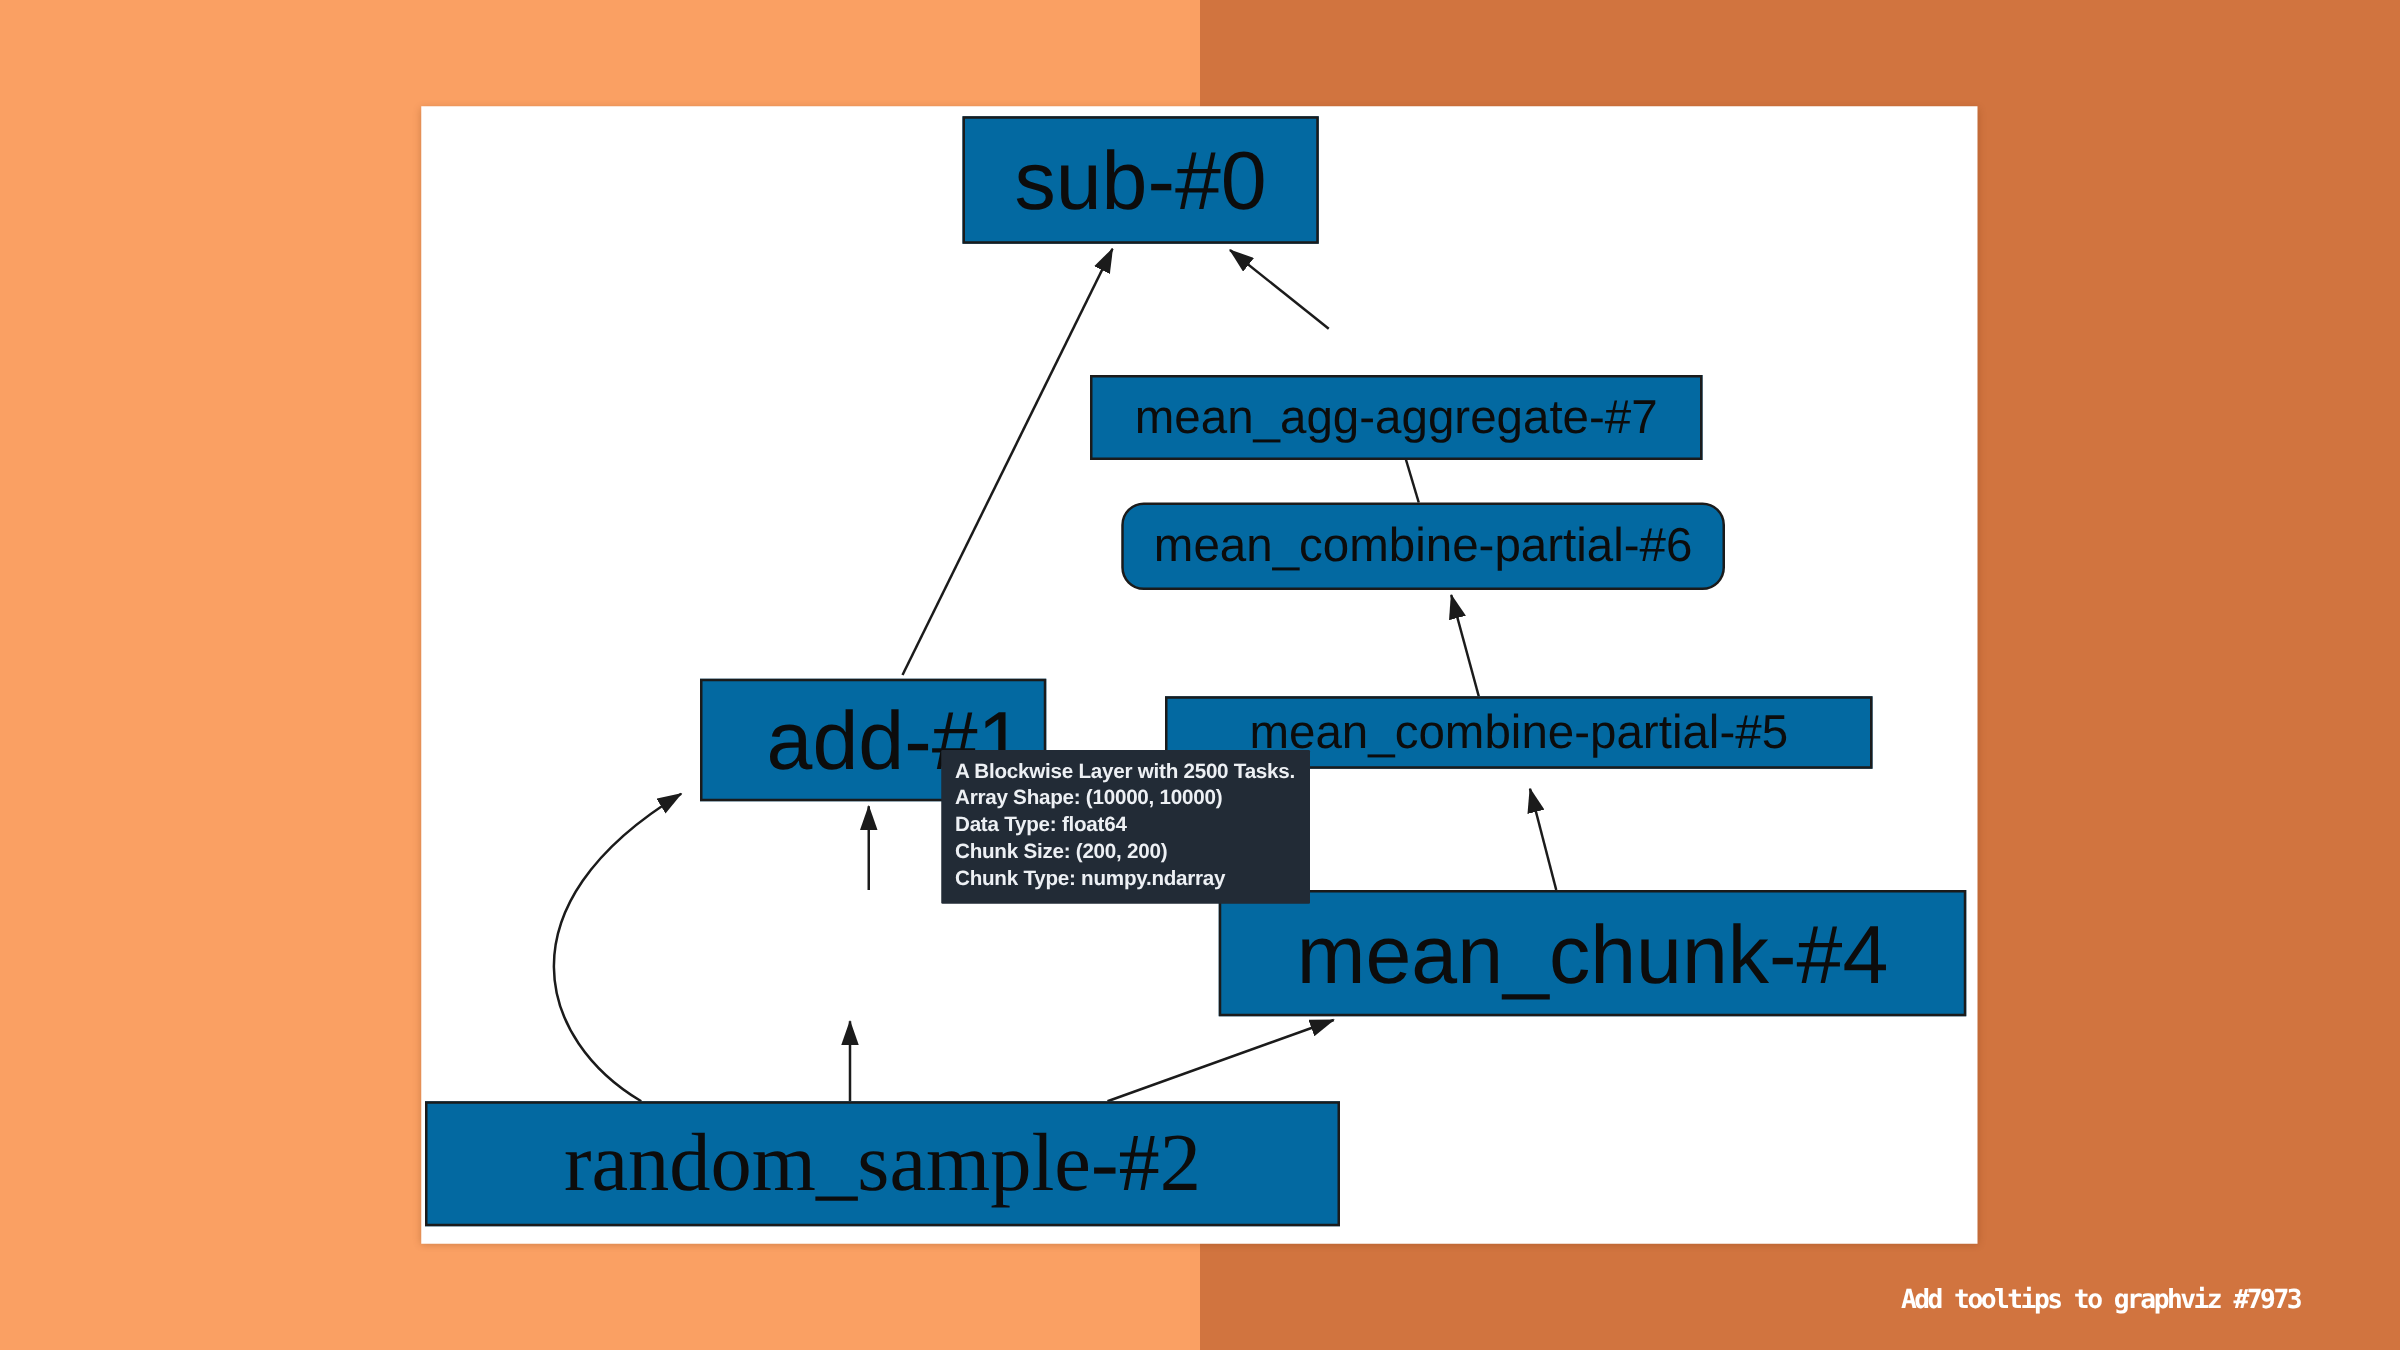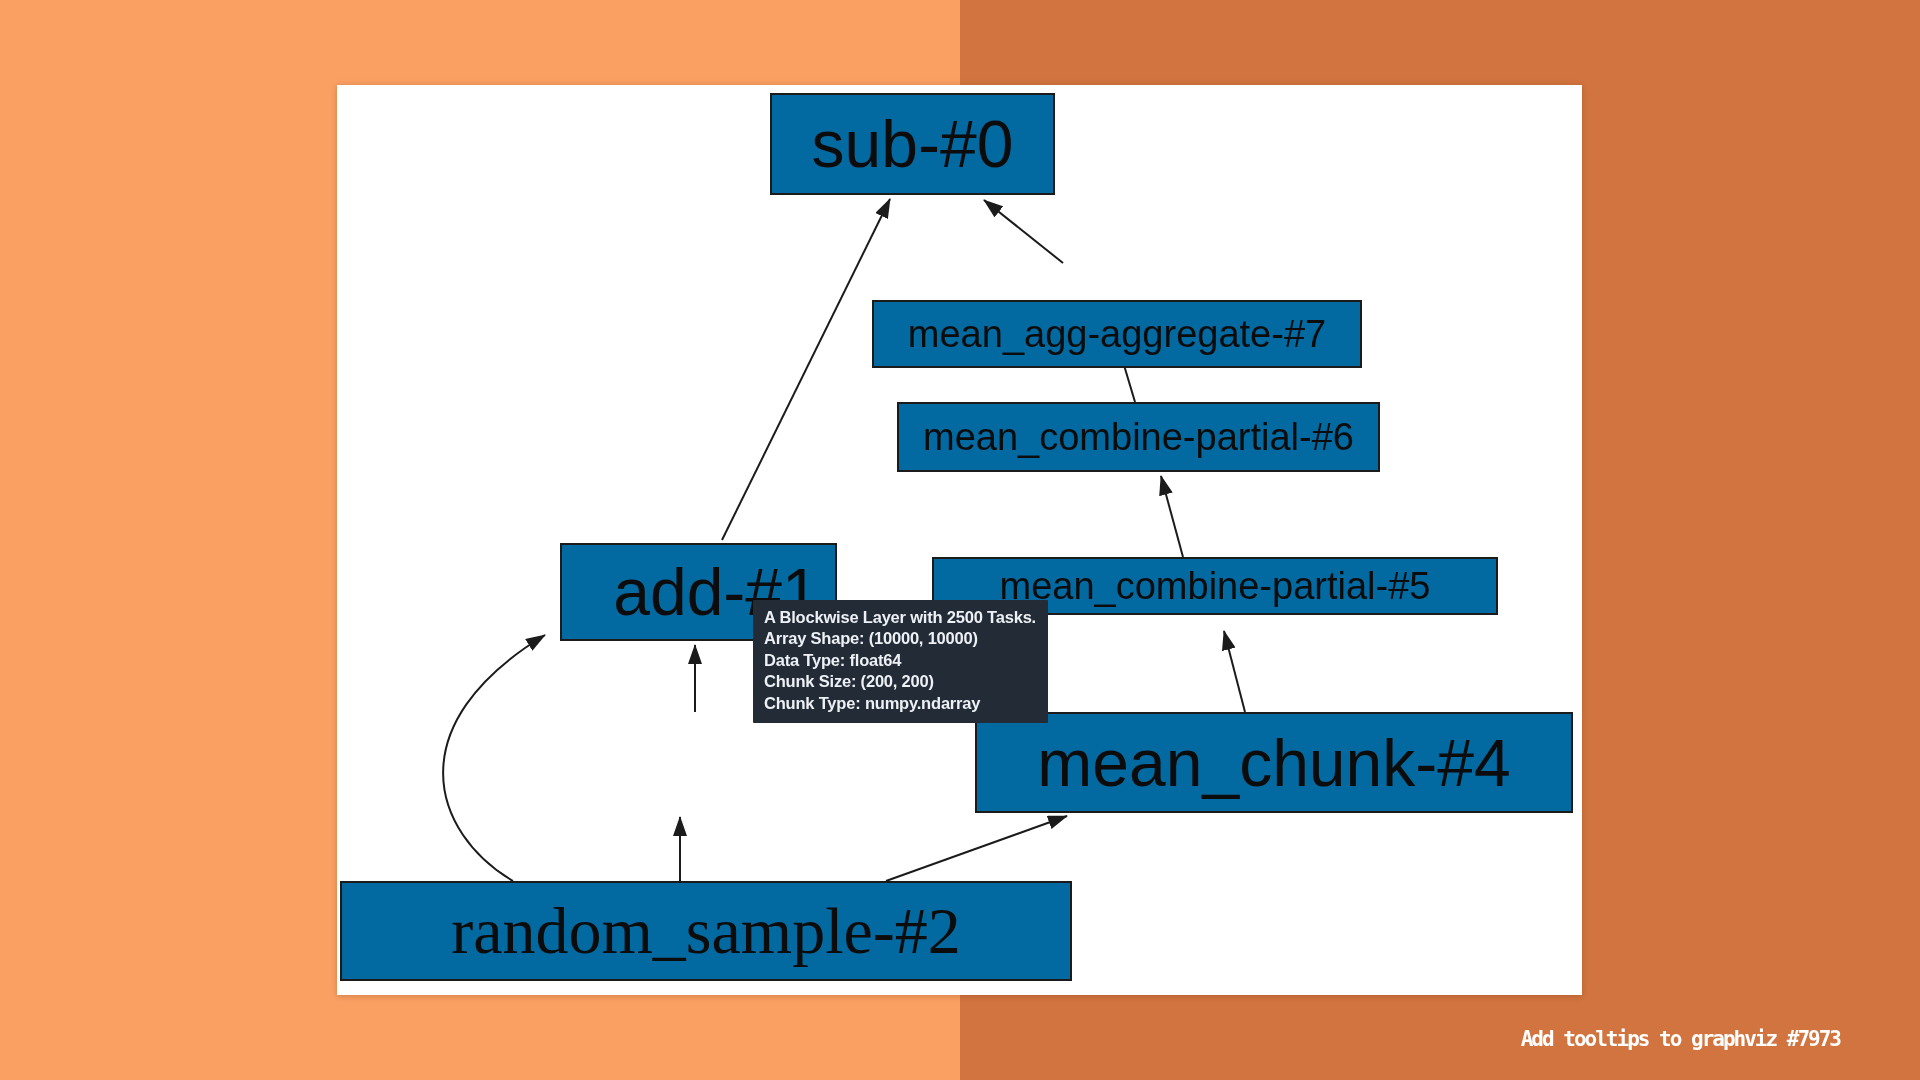--- a/index.html
+++ b/index.html
@@ -31,21 +31,21 @@
     position:absolute;z-index:2;background:#0369a1;
     border:2px solid var(--node-border);color:#0c0c0c;
     display:flex;align-items:center;justify-content:center;
     white-space:nowrap;line-height:1;
   }
   .node.big{font-size:66px;}
   .node.small{font-size:38px;}
 
   .n-sub0   {left:433px;top:8px;  width:285px;height:102px;}
   .n-agg7   {left:535px;top:178px;width:490px;height:68px;margin-top:37px;}
-  .n-comb6  {left:560px;top:317px;width:483px;height:70px;}
+  .n-comb6  {left:560px;top:317px;width:483px;height:70px;border-radius:18px;}
   .n-comb5  {left:595px;top:472px;width:566px;height:58px;font-size:42px;}
   .n-add1   {left:223px;top:458px;width:277px;height:98px;padding-left:35px;}
   .n-tr3    {left:115px;top:627px;width:494px;height:101px;}
   .n-chunk4 {left:638px;top:627px;width:598px;height:101px;}
   .n-rnd2   {left:3px;  top:796px;width:732px;height:100px;font-family:Liberation Serif, serif;}
 
   .tooltip{
     position:absolute;left:416px;top:515px;z-index:10;
     background:var(--tooltip-bg);color:var(--tooltip-text);
     padding:7px 12px 9px 11px;min-width:238px;

